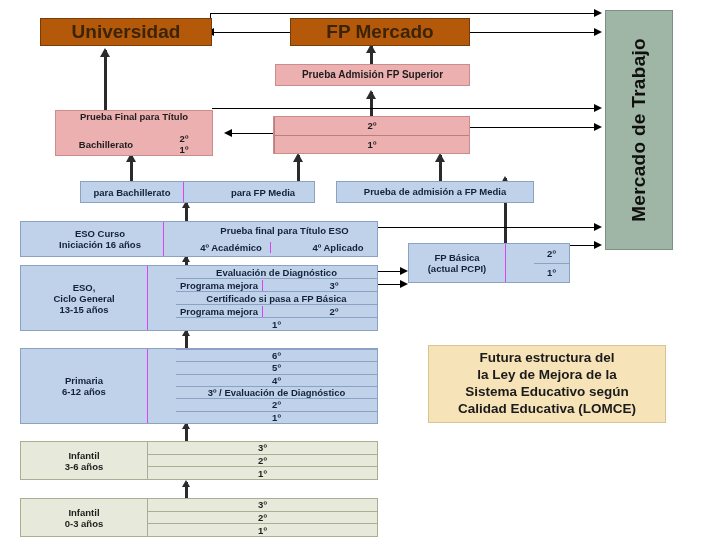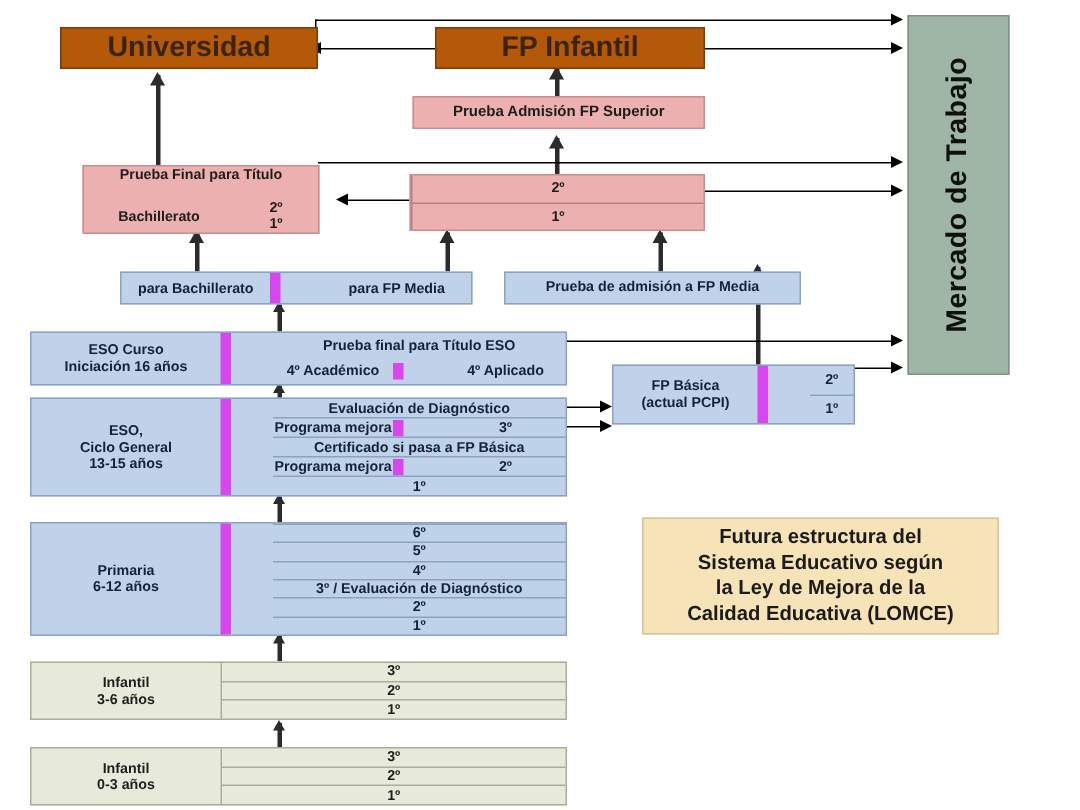--- a/index.html
+++ b/index.html
@@ -18,21 +18,21 @@
   .blue{background:#bfd2ea;border:1px solid #8aa3c4;color:#13213a;font-weight:bold;}
   .green{background:#e7eadb;border:1px solid #a9ae95;color:#1d1d1d;font-weight:bold;}
   .market{background:#9fb6a6;border:1px solid #7c9184;color:#10100f;font-weight:bold;}
   .legend{background:#f6e3b8;border:1px solid #d8c394;color:#1b1b1b;font-weight:bold;}
 
   
   .stack{position:absolute;box-sizing:border-box;display:flex;}
   .stack .left{display:flex;align-items:center;justify-content:center;text-align:center;}
   .stack .rows{display:flex;flex-direction:column;flex:1;}
   .stack .rows > div{flex:1;display:flex;align-items:center;justify-content:center;text-align:center;}
-  .bsep{border-left:7px solid #d946ef;padding-left:28px;}
+  .bsep{border-left:1px solid #d946ef;padding-left:28px;}
   .bseptop{border-top:1px solid #8aa3c4;}
   .gsep{border-left:1px solid #a9ae95;}
   .gseptop{border-top:1px solid #a9ae95;}
   .psep{border-left:1px solid #b97f7f;}
   .pseptop{border-top:1px solid #b97f7f;}
 
   
   .hline{position:absolute;height:0;border-top:1.5px solid #000;}
   .vline{position:absolute;width:0;border-left:1.5px solid #000;}
   .vthick{position:absolute;width:0;border-left:3px solid #2b2b2b;}
@@ -119,21 +119,21 @@
 
   <div class="box market" style="left:605px;top:10px;width:68px;height:240px;">
     <span class="mkt-text">Mercado de Trabajo</span>
   </div>
 
   <div class="box brown" style="left:40px;top:18px;width:172px;height:28px;font-size:19px;">
     <span class="lbl">Universidad</span>
   </div>
 
   <div class="box brown" style="left:290px;top:18px;width:180px;height:28px;font-size:19px;">
-    <span class="lbl">FP Infantil</span>
+    <span class="lbl">FP Mercado</span>
   </div>
 
   <div class="box pink" style="left:275px;top:64px;width:195px;height:22px;font-size:10px;">
     <span class="lbl">Prueba Admisión FP Superior</span>
   </div>
 
   <div class="stack pink" style="left:55px;top:110px;width:158px;height:46px;flex-direction:column;font-size:9.5px;">
     <div style="height:17px;display:flex;align-items:center;justify-content:center;width:100%;">Prueba Final para Título</div>
     <div style="flex:1;display:flex;width:100%;margin-top:11px;">
       <div style="flex:1;display:flex;align-items:center;justify-content:center;">Bachillerato</div>
@@ -155,21 +155,21 @@
     <div class="left" style="flex:1;">para Bachillerato</div>
     <div class="left bsep" style="flex:1;">para FP Media</div>
   </div>
 
   <div class="box blue" style="left:336px;top:181px;width:198px;height:22px;font-size:9.5px;">
     <span class="lbl">Prueba de admisión a FP Media</span>
   </div>
 
   <div class="stack blue" style="left:20px;top:221px;width:358px;height:36px;flex-direction:column;font-size:9.5px;">
     <div style="display:flex;width:100%;height:100%;">
-      <div class="left" style="width:126px;flex-direction:column;">
+      <div class="left" style="width:126px;flex-direction:column;padding-left:16px;">
         <div>ESO Curso</div>
         <div>Iniciación 16 años</div>
       </div>
       <div class="rows bsep">
         <div>Prueba final para Título ESO</div>
         <div style="display:flex;">
           <div style="flex:1;display:flex;align-items:center;justify-content:center;">4º Académico</div>
           <div class="bsep" style="flex:1;display:flex;align-items:center;justify-content:center;">4º Aplicado</div>
         </div>
       </div>
@@ -242,18 +242,18 @@
     </div>
     <div class="rows gsep">
       <div>3º</div>
       <div class="gseptop">2º</div>
       <div class="gseptop">1º</div>
     </div>
   </div>
 
   <div class="box legend" style="left:428px;top:345px;width:238px;height:78px;font-size:13.5px;flex-direction:column;line-height:1.25;">
     <div>Futura estructura del</div>
+    <div>la Ley de Mejora de la</div>
     <div>Sistema Educativo según</div>
-    <div>la Ley de Mejora de la</div>
     <div>Calidad Educativa (LOMCE)</div>
   </div>
 
 </div>
 
 </body></html>

